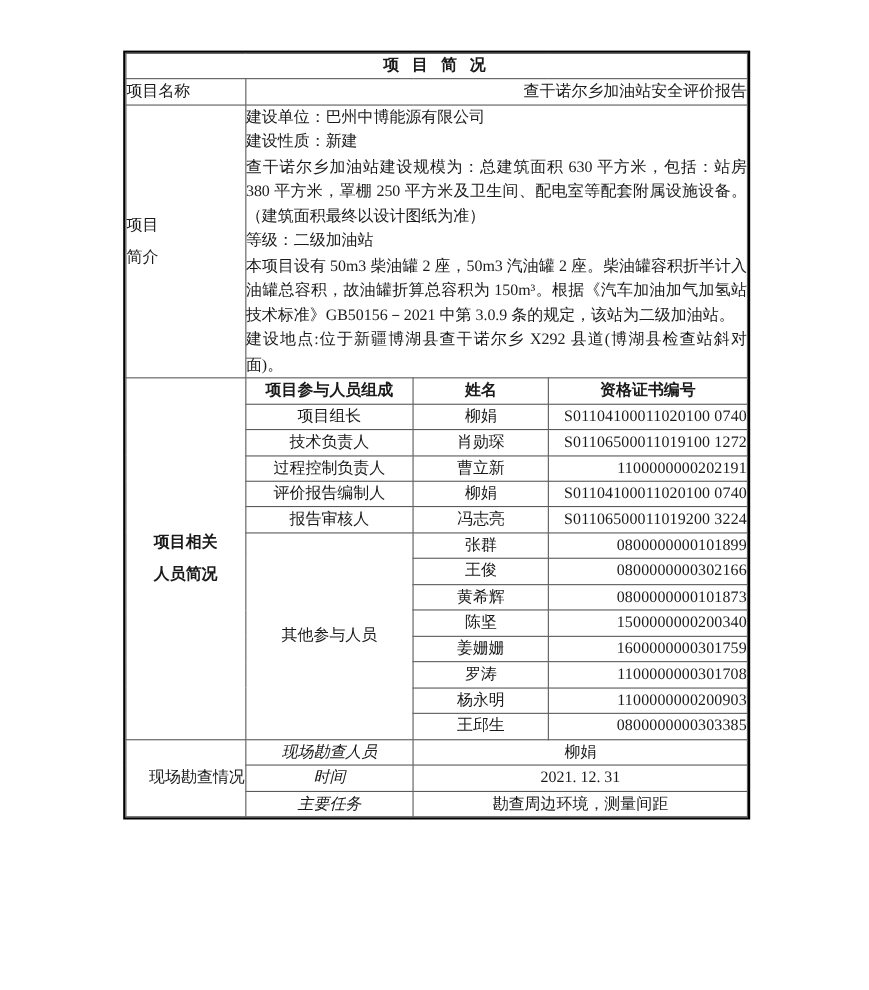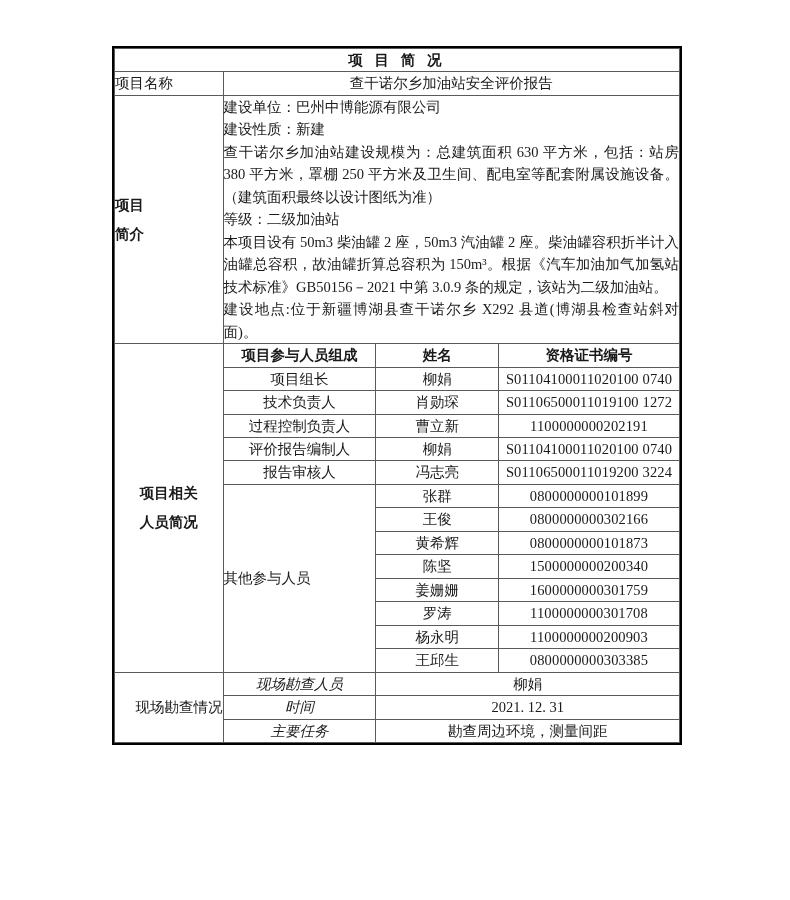--- a/index.html
+++ b/index.html
@@ -52,21 +52,21 @@
     font-family: "Liberation Serif", "DejaVu Serif", serif;
   }
 
   .label-cell {
     text-align: left;
     font-size: 14.5px;
     line-height: 1.9;
   }
 
   .name-cell {
-    text-align: center;
+    text-align: right;
     padding: 6px 9px;
     font-size: 14.5px;
     margin-left: 20px;
   }
 
   .intro-cell {
     text-align: left;
     padding: 6px 9px 6px 9px;
     font-size: 14.3px;
     line-height: 1.62;
@@ -86,29 +86,31 @@
   }
 
   .role-cell, .person-cell, .cert-cell {
     text-align: center;
     padding: 6px 2px;
     margin-top: 33px;
   }
   .cert-cell {
     font-size: 13.6px;
     letter-spacing: 0.01em;
+    text-align: right;
   }
   .person-cell {
     font-size: 14.5px;
   }
   .role-cell {
     font-size: 14.5px;
   }
 
   .other-cell {
+    text-align: center;
     font-size: 14.5px;
   }
 
   .survey-label {
     text-align: right;
     font-size: 14.5px;
   }
   .survey-key {
     text-align: center;
     font-size: 14.5px;
@@ -116,21 +118,20 @@
     font-style: italic;
   }
   .survey-val {
     text-align: center;
     font-size: 14.5px;
     padding: 6px 2px;
   }
 
   .two-line {
     display: block;
-    font-weight: bold;
   }
   .two-line span {
     display: block;
     line-height: 2.0;
   }
 </style>
 </head>
 <body>
 
 <div class="page">

